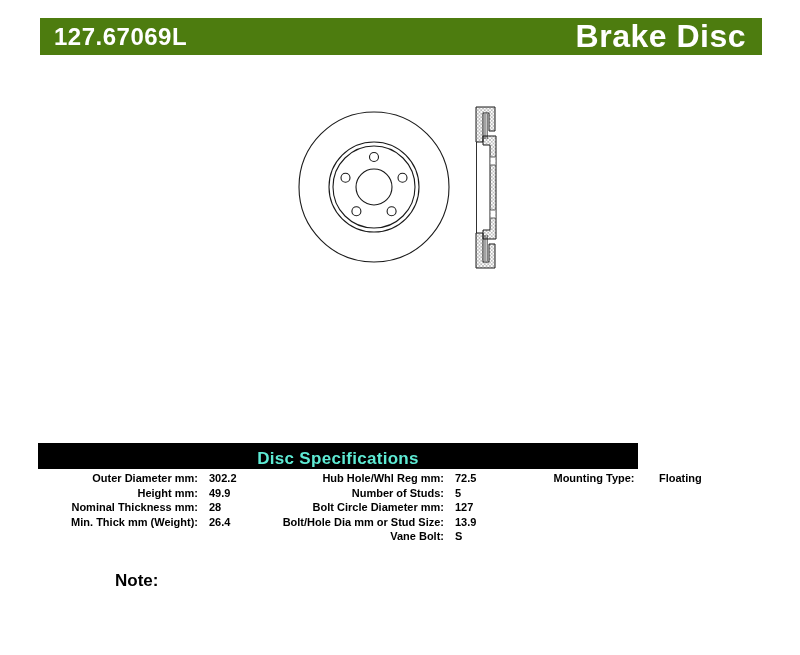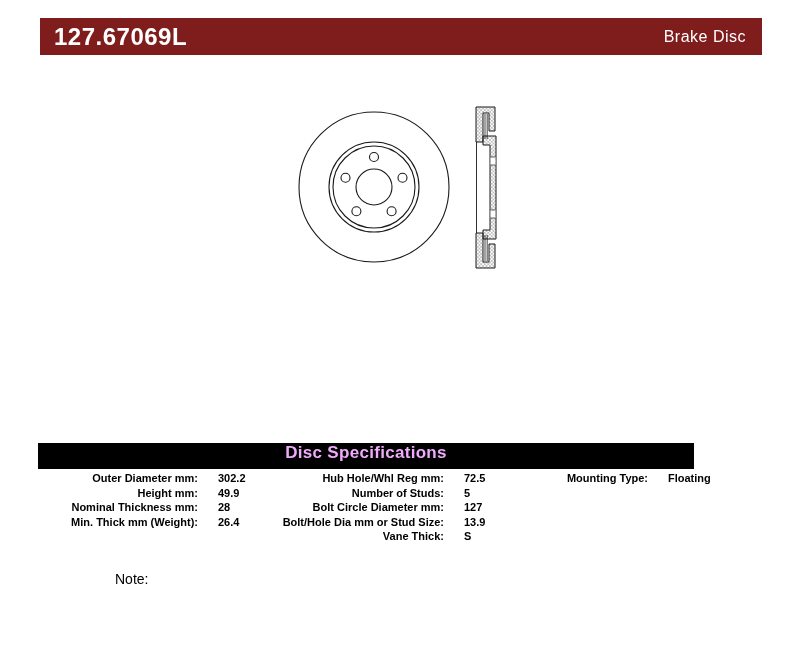--- a/index.html
+++ b/index.html
@@ -7,51 +7,51 @@
     position:relative;
     width:800px;height:655px;
     background:#fff;
     font-family:"Liberation Sans", sans-serif;
     color:#000;
     overflow:hidden;
   }
   
   .header-bar{
     position:absolute;left:40px;top:18px;width:722px;height:37px;
-    background:#7f1d1d;color:#fff;
+    background:#4d7c0f;color:#fff;
     display:flex;align-items:center;justify-content:space-between;
     box-sizing:border-box;padding:0 16px 0 14px;
   }
   .header-bar .part-number{font-size:24px;font-weight:bold;letter-spacing:0.5px;}
-  .header-bar .product-title{font-size:16px;font-weight:normal;letter-spacing:0.5px;}
+  .header-bar .product-title{font-size:32px;font-weight:bold;letter-spacing:0.5px;}
   
   .drawing{position:absolute;left:270px;top:92px;width:270px;height:200px;}
   
   .spec-bar{
-    position:absolute;left:38px;top:443px;width:656px;height:26px;
-    background:#000;color:#f0abfc;
-    display:flex;align-items:flex-start;justify-content:center;
+    position:absolute;left:38px;top:443px;width:600px;height:26px;
+    background:#000;color:#5eead4;
+    display:flex;align-items:flex-end;justify-content:center;
     font-size:17px;font-weight:bold;letter-spacing:0.3px;
   }
   
   .spec-area{position:absolute;left:0;top:471px;width:800px;}
   .spec-col{position:absolute;top:0;}
   .spec-col1{left:40px;width:230px;}
   .spec-col2{left:272px;width:255px;}
   .spec-col3{left:540px;width:222px;}
   .spec-row{display:flex;line-height:14.5px;font-size:11px;font-weight:bold;}
   .spec-label{text-align:right;white-space:nowrap;}
   .spec-col1 .spec-label{width:158px;}
   .spec-col2 .spec-label{width:172px;}
-  .spec-col3 .spec-label{width:108px;}
-  .spec-value{margin-left:20px;white-space:nowrap;}
+  .spec-col3 .spec-label{width:108px;text-align:center;}
+  .spec-value{margin-left:11px;white-space:nowrap;}
   
   .note-label{
     position:absolute;left:95px;top:571px;
-    font-size:14px;font-weight:normal;padding-left:20px;
+    font-size:17px;font-weight:bold;padding-left:20px;
   }
 </style>
 </head>
 <body>
 
 <div class="page">
 
   <div class="header-bar">
     <span class="part-number">127.67069L</span>
     <span class="product-title">Brake Disc</span>
@@ -131,21 +131,21 @@
       </div>
       <div class="spec-row">
         <span class="spec-label">Bolt Circle Diameter mm:</span>
         <span class="spec-value">127</span>
       </div>
       <div class="spec-row">
         <span class="spec-label">Bolt/Hole Dia mm or Stud Size:</span>
         <span class="spec-value">13.9</span>
       </div>
       <div class="spec-row">
-        <span class="spec-label">Vane Thick:</span>
+        <span class="spec-label">Vane Bolt:</span>
         <span class="spec-value">S</span>
       </div>
     </div>
 
     <div class="spec-col spec-col3">
       <div class="spec-row">
         <span class="spec-label">Mounting Type:</span>
         <span class="spec-value">Floating</span>
       </div>
     </div>

